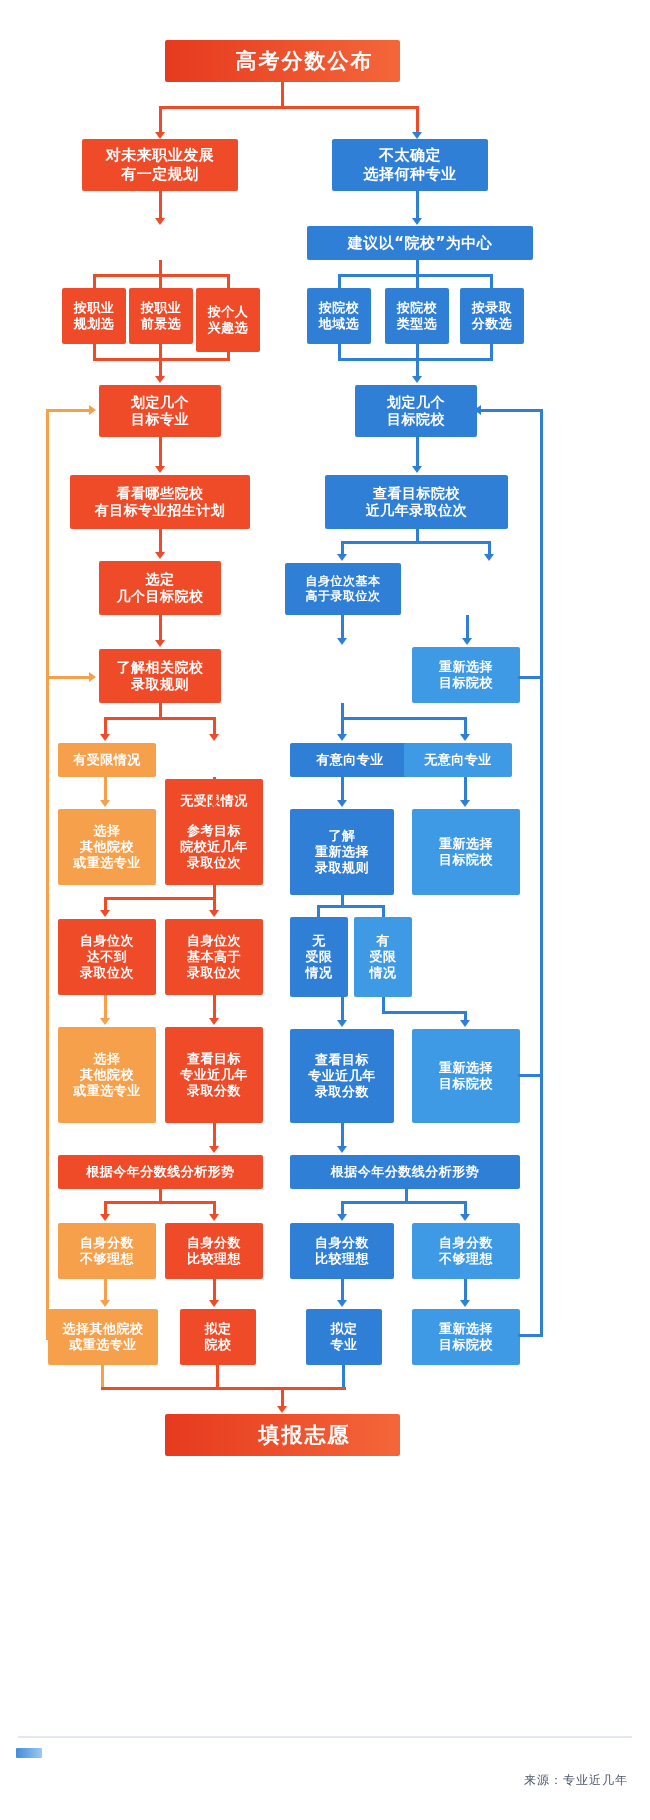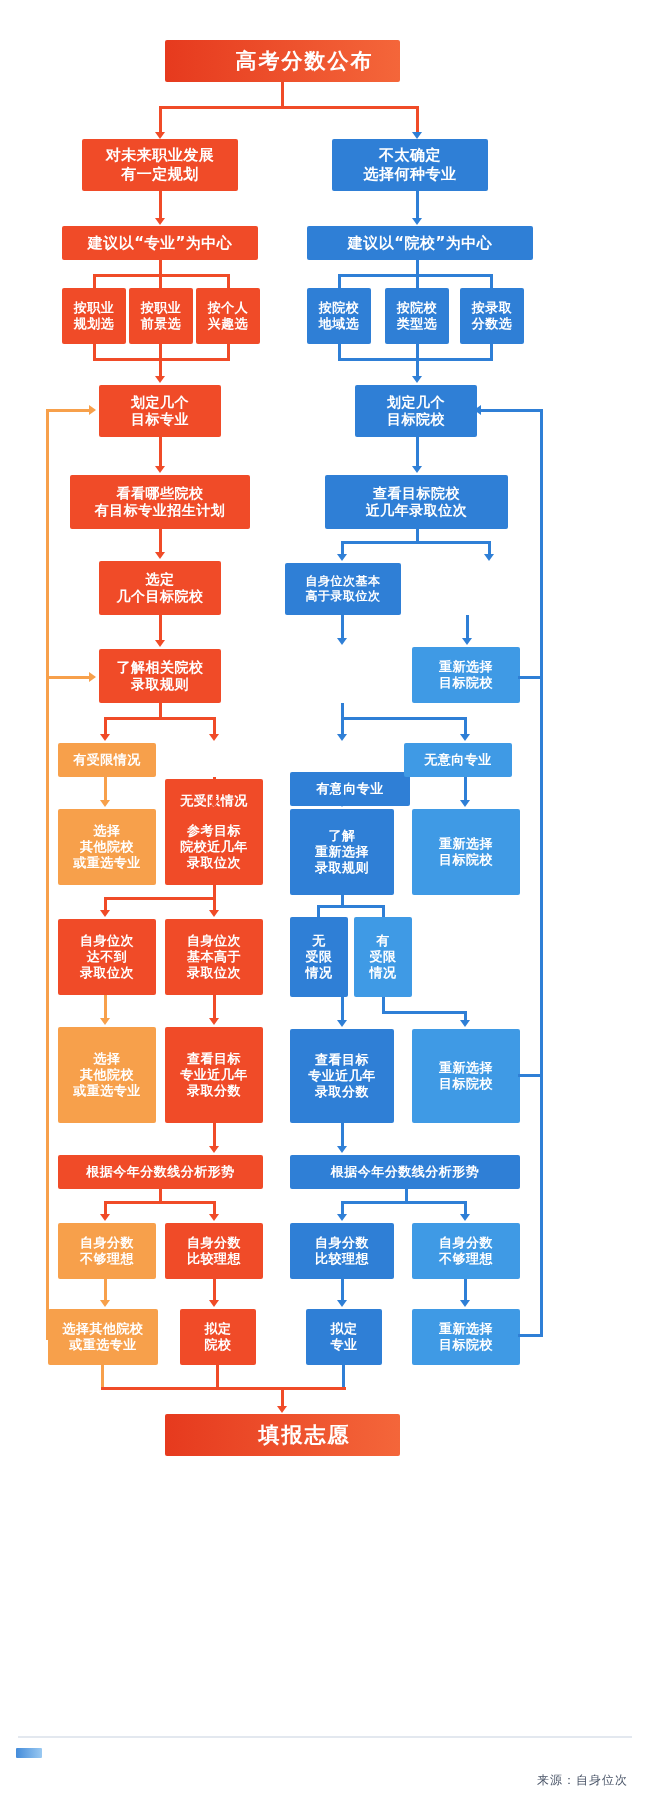--- a/index.html
+++ b/index.html
@@ -81,33 +81,32 @@
   <div class="ln" style="left:416px;top:106px;width:3px;height:28px;"></div>
   <div class="arrow ar-down-r" style="left:155px;top:132px;"></div>
   <div class="arrow ar-down-b" style="left:412px;top:132px;"></div>
 
   <div class="node red f15" style="left:82px;top:139px;width:156px;height:52px;">对未来职业发展
 有一定规划</div>
 
   <div class="ln" style="left:159px;top:191px;width:3px;height:30px;"></div>
   <div class="arrow ar-down-r" style="left:155px;top:218px;"></div>
 
-  <div class="node red f15" style="left:62px;top:226px;width:196px;height:34px;">建议以“专业”为中心</div>
 
   <div class="ln" style="left:159px;top:260px;width:3px;height:14px;"></div>
   <div class="ln" style="left:93px;top:274px;width:137px;height:3px;"></div>
   <div class="ln" style="left:93px;top:274px;width:3px;height:14px;"></div>
   <div class="ln" style="left:159px;top:274px;width:3px;height:14px;"></div>
   <div class="ln" style="left:227px;top:274px;width:3px;height:14px;"></div>
 
   <div class="node red f13" style="left:62px;top:288px;width:64px;height:56px;">按职业
 规划选</div>
   <div class="node red f13" style="left:129px;top:288px;width:64px;height:56px;">按职业
 前景选</div>
-  <div class="node red f13" style="left:196px;top:288px;width:64px;height:56px;">按个人
+  <div class="node red f13" style="left:196px;top:288px;width:64px;height:64px;">按个人
 兴趣选</div>
 
   <div class="ln" style="left:93px;top:344px;width:3px;height:14px;"></div>
   <div class="ln" style="left:159px;top:344px;width:3px;height:14px;"></div>
   <div class="ln" style="left:227px;top:344px;width:3px;height:14px;"></div>
   <div class="ln" style="left:93px;top:358px;width:137px;height:3px;"></div>
   <div class="ln" style="left:159px;top:361px;width:3px;height:18px;"></div>
   <div class="arrow ar-down-r" style="left:155px;top:376px;"></div>
 
   <div class="node red f14" style="left:99px;top:385px;width:122px;height:52px;">划定几个
@@ -274,21 +273,21 @@
   <div class="arrow ar-left-b" style="left:474px;top:405px;"></div>
   <div class="lnb" style="left:518px;top:676px;width:25px;height:3px;"></div>
 
   <div class="lnb" style="left:341px;top:703px;width:3px;height:14px;"></div>
   <div class="lnb" style="left:341px;top:717px;width:125px;height:3px;"></div>
   <div class="lnb" style="left:341px;top:717px;width:3px;height:20px;"></div>
   <div class="lnb" style="left:464px;top:717px;width:3px;height:20px;"></div>
   <div class="arrow ar-down-b" style="left:337px;top:734px;"></div>
   <div class="arrow ar-down-b" style="left:460px;top:734px;"></div>
 
-  <div class="node blue f13" style="left:290px;top:772px;width:120px;height:34px;">有意向专业</div>
+  <div class="node blue f13" style="left:290px;top:743px;width:120px;height:34px;">有意向专业</div>
   <div class="node lightblue f13" style="left:404px;top:743px;width:108px;height:34px;">无意向专业</div>
 
   <div class="lnb" style="left:341px;top:777px;width:3px;height:26px;"></div>
   <div class="arrow ar-down-b" style="left:337px;top:800px;"></div>
   <div class="lnb" style="left:464px;top:777px;width:3px;height:26px;"></div>
   <div class="arrow ar-down-b" style="left:460px;top:800px;"></div>
 
   <div class="node blue f13" style="left:290px;top:809px;width:104px;height:86px;">了解
 重新选择
 录取规则</div>
@@ -357,14 +356,14 @@
   <div class="ln" style="left:216px;top:1365px;width:3px;height:22px;"></div>
   <div class="lnb" style="left:342px;top:1365px;width:3px;height:22px;"></div>
   <div class="ln" style="left:101px;top:1387px;width:245px;height:3px;"></div>
   <div class="ln" style="left:281px;top:1390px;width:3px;height:18px;"></div>
   <div class="arrow ar-down-r" style="left:277px;top:1406px;"></div>
 
   <div class="node redgrad title" style="left:165px;top:1414px;width:235px;height:42px;">填报志愿</div>
 
   <div class="footer-rule"></div>
   <div class="corner"></div>
-  <div class="footer-text">来源：自身位次</div>
+  <div class="footer-text">来源：专业近几年</div>
 </div>
 
 </body></html>

